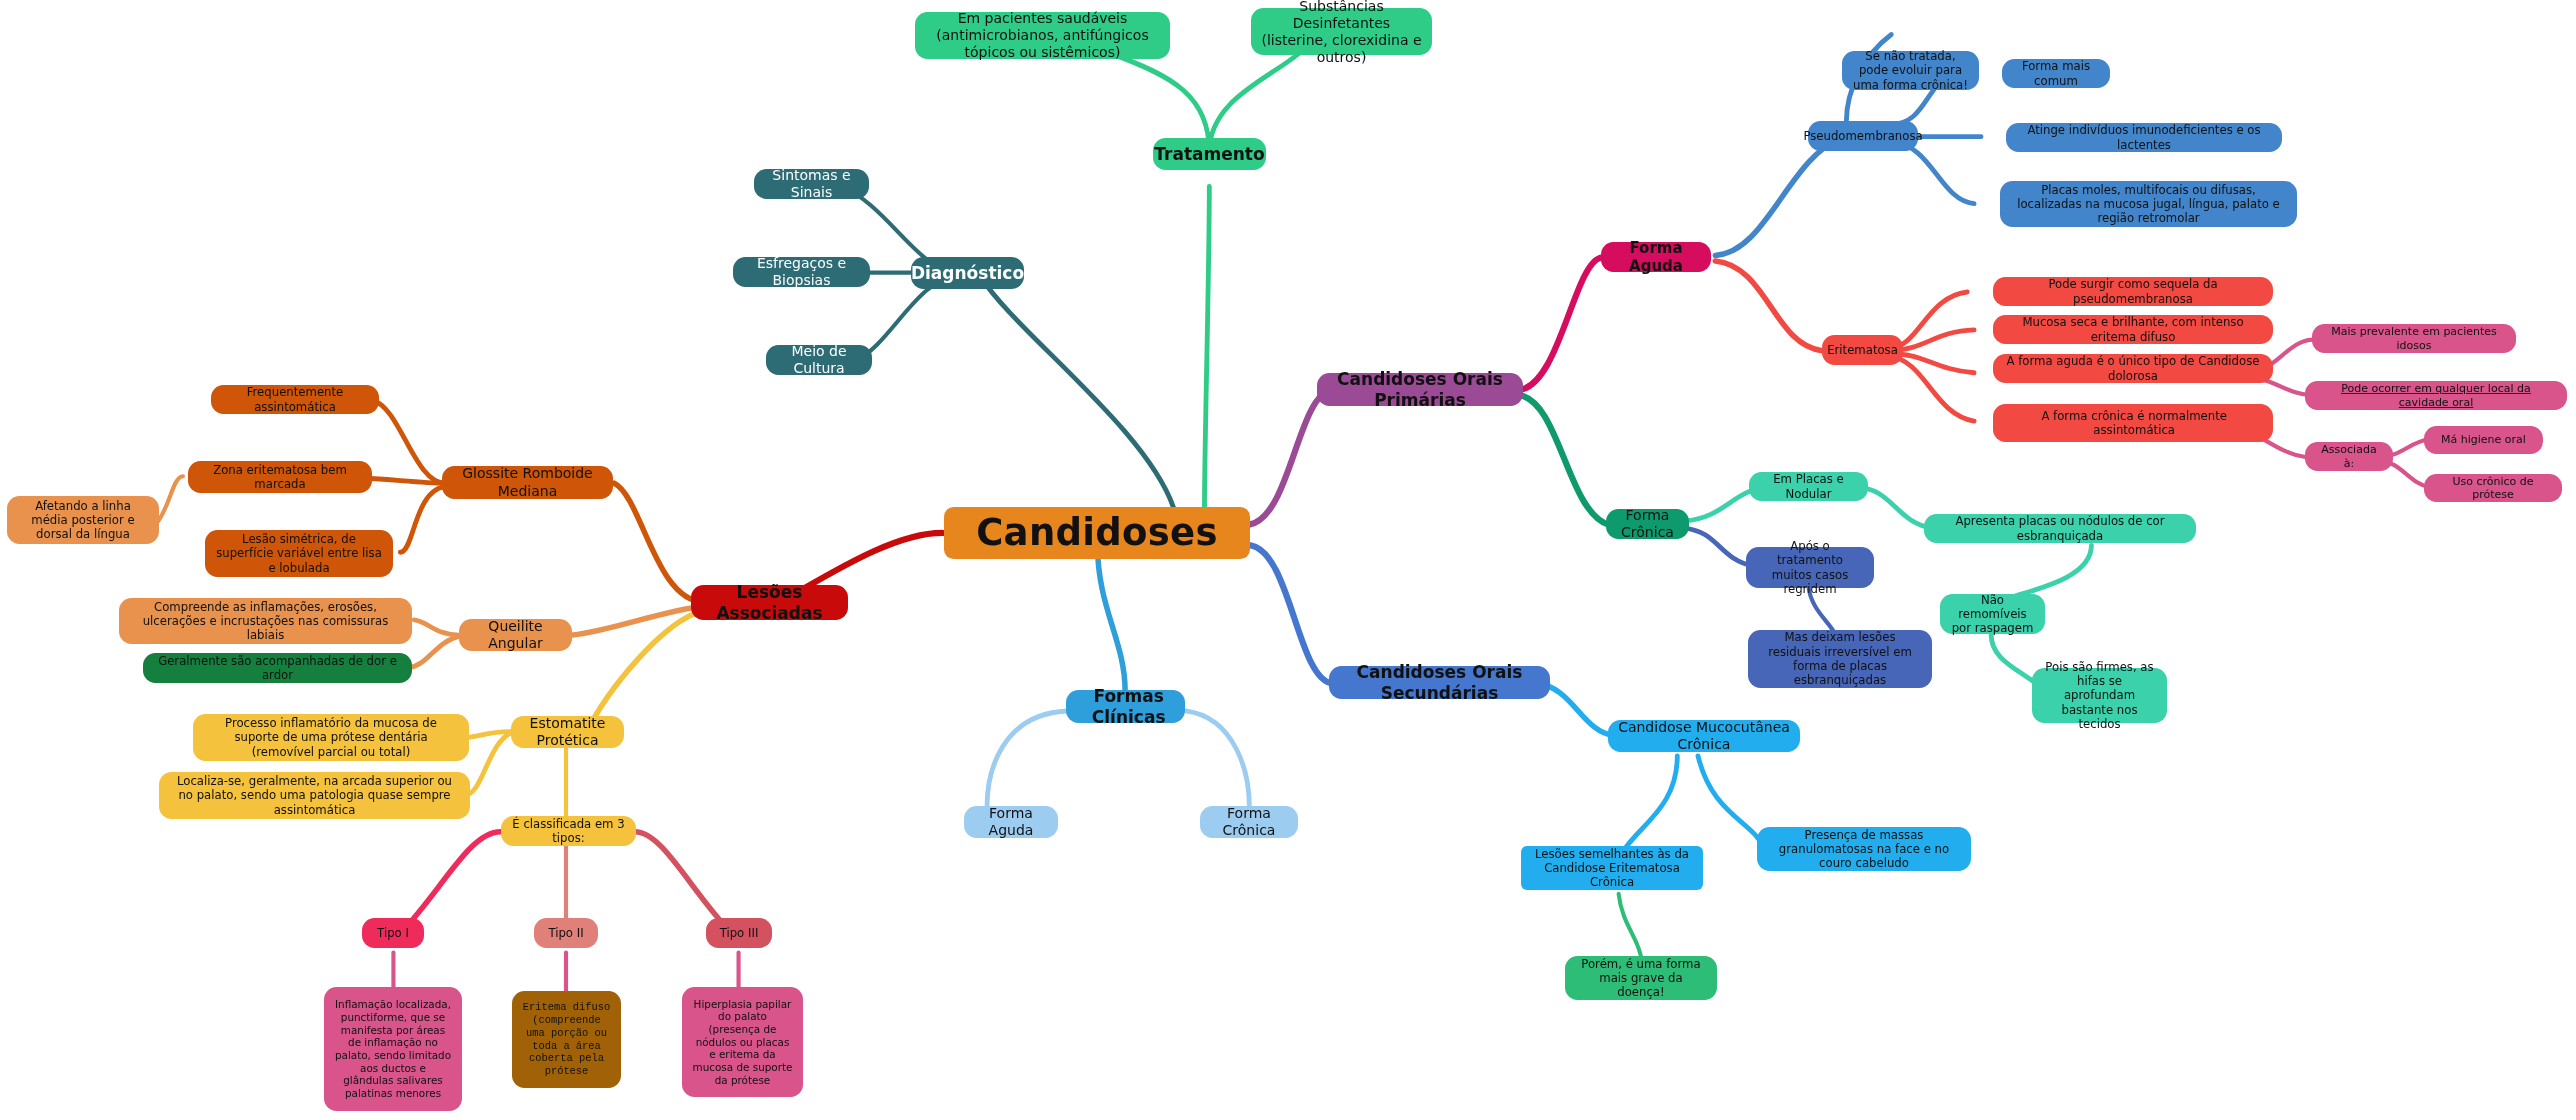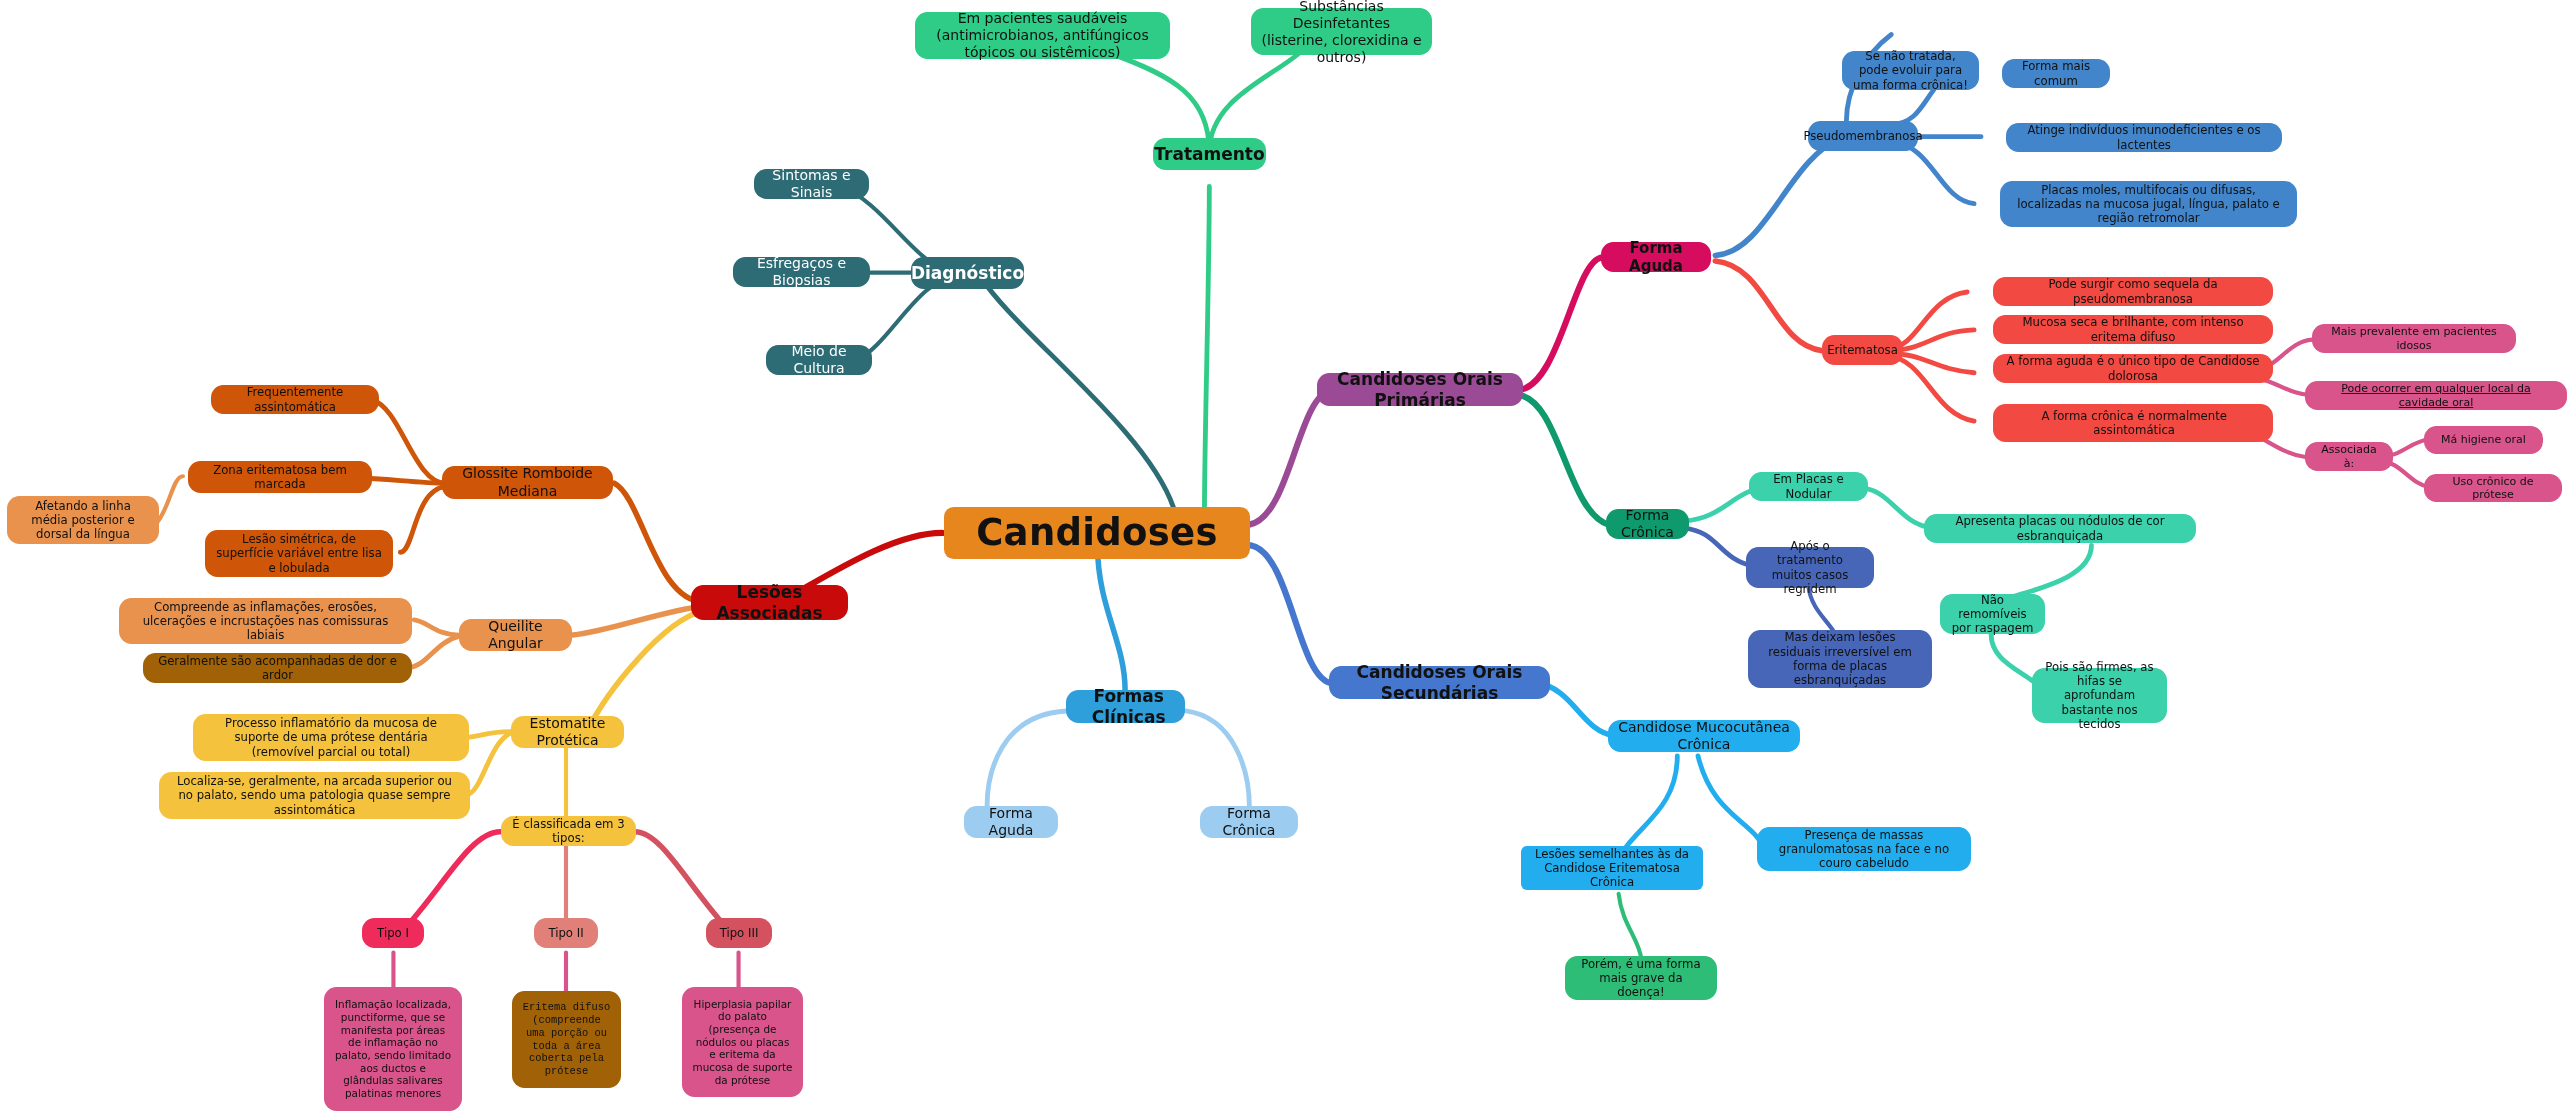--- a/index.html
+++ b/index.html
@@ -132,21 +132,21 @@
 <div class="node lvl1" style="left:691px;top:585px;width:157px;height:35px;background:#c80a0a;">Lesões Associadas</div>
 
 <div class="node lvl2" style="left:442px;top:466px;width:171px;height:33px;background:#cf5508;">Glossite Romboide Mediana</div>
 <div class="node lvl3" style="left:211px;top:385px;width:168px;height:29px;background:#cf5508;">Frequentemente assintomática</div>
 <div class="node lvl3" style="left:188px;top:461px;width:184px;height:32px;background:#cf5508;">Zona eritematosa bem marcada</div>
 <div class="node lvl3" style="left:7px;top:496px;width:152px;height:48px;background:#e8924e;">Afetando a linha média posterior e dorsal da língua</div>
 <div class="node lvl3" style="left:205px;top:530px;width:188px;height:47px;background:#cf5508;">Lesão simétrica, de superfície variável entre lisa e lobulada</div>
 
 <div class="node lvl2" style="left:459px;top:619px;width:113px;height:32px;background:#e8924e;">Queilite Angular</div>
 <div class="node lvl3" style="left:119px;top:598px;width:293px;height:46px;background:#e8924e;">Compreende as inflamações, erosões, ulcerações e incrustações nas comissuras labiais</div>
-<div class="node lvl3" style="left:143px;top:653px;width:269px;height:30px;background:#a16207;">Geralmente são acompanhadas de dor e ardor</div>
+<div class="node lvl3" style="left:143px;top:653px;width:269px;height:30px;background:#15803d;">Geralmente são acompanhadas de dor e ardor</div>
 
 <div class="node lvl2" style="left:511px;top:716px;width:113px;height:32px;background:#f5c23e;">Estomatite Protética</div>
 <div class="node lvl3" style="left:193px;top:714px;width:276px;height:47px;background:#f5c23e;">Processo inflamatório da mucosa de suporte de uma prótese dentária (removível parcial ou total)</div>
 <div class="node lvl3" style="left:159px;top:772px;width:311px;height:47px;background:#f5c23e;">Localiza-se, geralmente, na arcada superior ou no palato, sendo uma patologia quase sempre assintomática</div>
 <div class="node lvl3" style="left:501px;top:816px;width:135px;height:30px;background:#f5c23e;">É classificada em 3 tipos:</div>
 
 <div class="node lvl3" style="left:362px;top:918px;width:62px;height:30px;background:#ee2b5b;">Tipo I</div>
 <div class="node tiny" style="left:324px;top:987px;width:138px;height:124px;background:#d8548a;">Inflamação localizada, punctiforme, que se manifesta por áreas de inflamação no palato, sendo limitado aos ductos e glândulas salivares palatinas menores</div>
 
 <div class="node lvl3" style="left:534px;top:918px;width:64px;height:30px;background:#e08078;">Tipo II</div>

